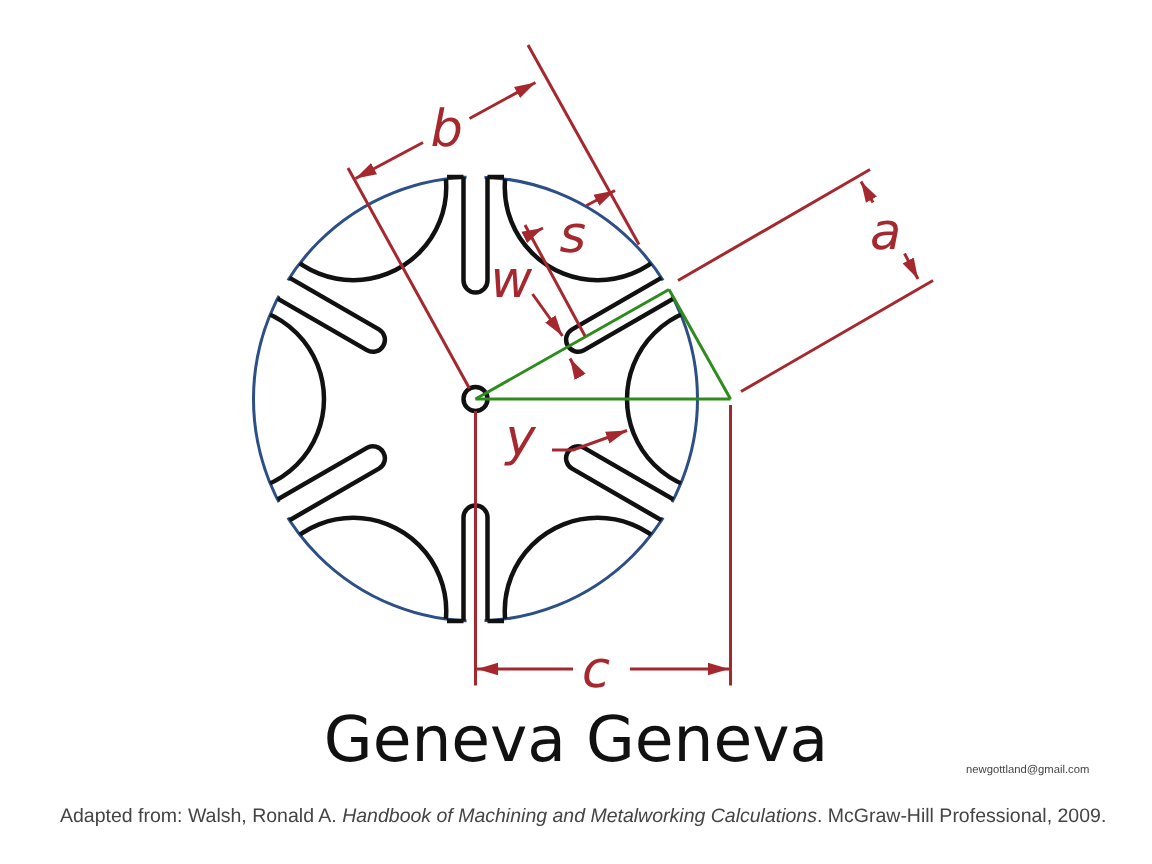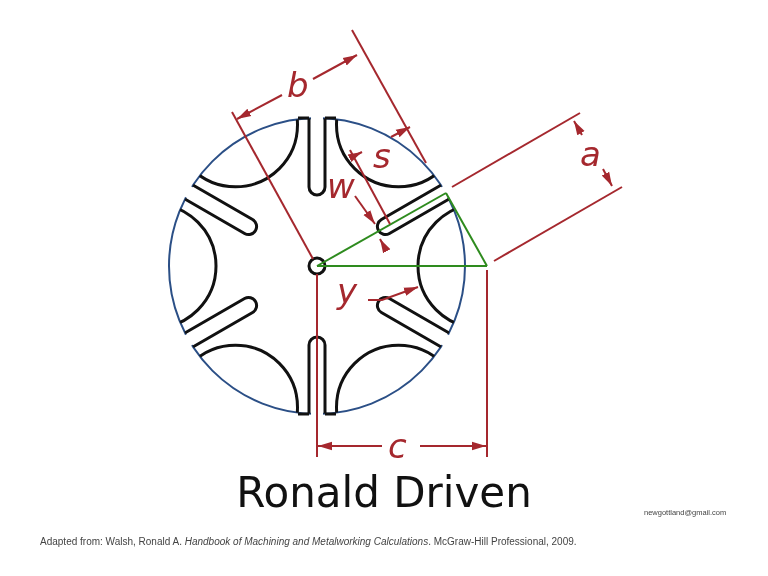--- a/index.html
+++ b/index.html
@@ -1,19 +1,19 @@
 <!DOCTYPE html>
 <html><head>
 <meta charset="utf-8">
 <style>
   html, body { margin:0; padding:0; background:#ffffff; }
   body { width:768px; height:576px; position:relative; overflow:hidden; font-family:"DejaVu Sans", sans-serif; }
   #diagram { position:absolute; left:0; top:0; width:768px; height:576px; }
   .title { position:absolute; left:0; width:768px; top:468px; text-align:center; font-family:"DejaVu Sans", sans-serif; font-size:42px; color:#111; letter-spacing:0px; }
-  .credit { position:absolute; left:40px; top:536px; font-family:"Liberation Sans", sans-serif; font-size:10px; color:#444; }
+  .credit { position:absolute; left:40px; top:536px; font-family:"Liberation Sans", sans-serif; font-size:13px; color:#444; }
   .credit i { font-style:italic; }
   .email { position:absolute; left:644px; top:508px; font-family:"Liberation Sans", sans-serif; font-size:7.5px; color:#444; }
   .lbl { font-family:"DejaVu Sans", sans-serif; font-style:italic; font-size:34px; fill:#a5282e; }
 </style>
 </head>
 <body>
 
 <svg id="diagram" viewBox="0 0 768 576" xmlns="http://www.w3.org/2000/svg">
   <defs>
     <marker id="arr" viewBox="0 0 10 10" refX="10" refY="5" markerWidth="7" markerHeight="7" orient="auto-start-reverse">
@@ -128,17 +128,17 @@
   </g>
 
   <text class="lbl" x="287" y="97">b</text>
   <text class="lbl" x="373" y="168">s</text>
   <text class="lbl" x="327" y="198">w</text>
   <text class="lbl" x="580" y="166">a</text>
   <text class="lbl" x="337" y="303">y</text>
   <text class="lbl" x="388" y="458">c</text>
 </svg>
 
-<div class="title">Ronald Driven</div>
+<div class="title">Geneva Geneva</div>
 
 <div class="credit"><span>Adapted from:  Walsh, Ronald A. </span><i>Handbook of Machining and Metalworking Calculations</i><span>. McGraw-Hill Professional, 2009.</span></div>
 
 <div class="email">newgottland@gmail.com</div>
 
 </body></html>

